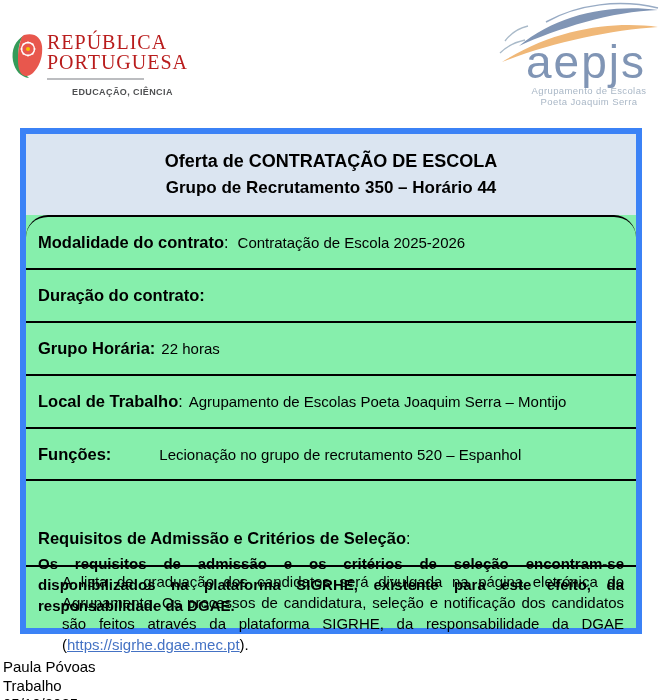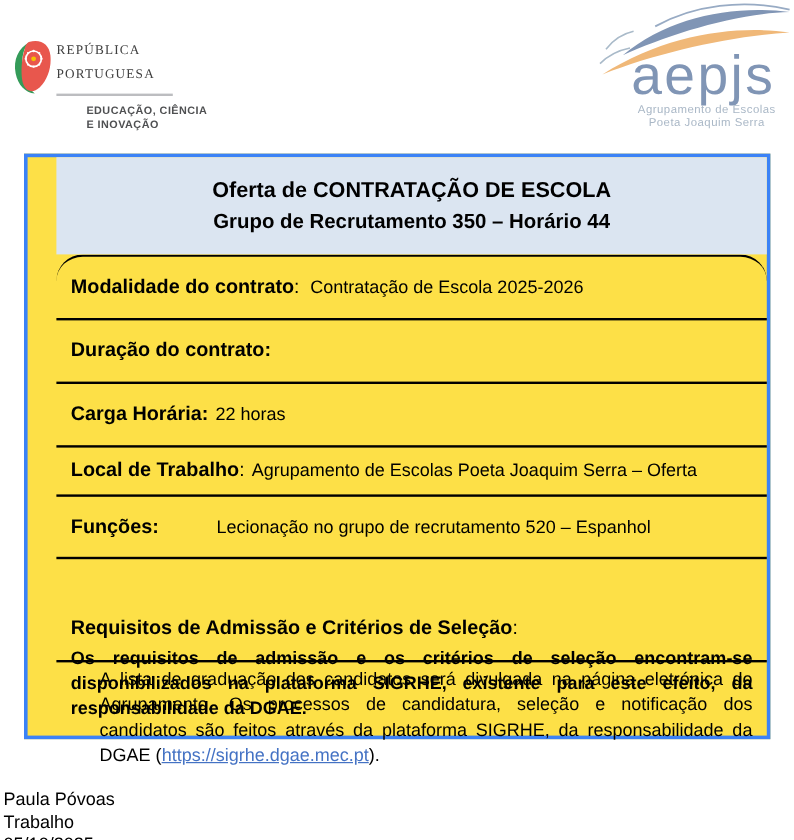--- a/index.html
+++ b/index.html
@@ -11,54 +11,54 @@
     color: #000000;
     overflow: hidden;
   }
 
   
   .gov-logo { position: absolute; left: 10px; top: 30px; width: 200px; }
   .gov-emblem { position: absolute; left: 0; top: 3px; }
   .gov-text { position: absolute; left: 37px; top: 2px; width: 160px; }
   .gov-title {
     font-family: "Liberation Serif", serif;
-    font-size: 11px; line-height: 20px; letter-spacing: 1px;
-    color: #404040; font-weight: 400;
+    font-size: 20px; line-height: 20px; letter-spacing: 1px;
+    color: #b91c1c; font-weight: 400;
   }
   .gov-divider { width: 97px; height: 2px; background: #bcbdc0; margin: 6px 0 6px 0; }
   .gov-dept {
     font-size: 9px; line-height: 12px; letter-spacing: 0.4px;
     color: #4f5052; font-weight: 700; margin-left: 25px;
   }
 
   
   .school-logo { position: absolute; left: 498px; top: 2px; width: 162px; height: 110px; }
   .aepjs-acronym {
     font-family: "Liberation Sans", sans-serif;
     font-weight: 400; letter-spacing: 2px;
   }
   .aepjs-subtitle { font-family: "Liberation Sans", sans-serif; letter-spacing: 0.4px; }
 
   
   .offer-table {
     position: absolute; left: 20px; top: 128px; width: 622px;
-    border: 3px solid #3b82f6; background: #fde047; padding-left: 24px;
+    border: 6px solid #3b82f6; background: #86efac;
   }
   .t-header {
     height: 81px;
     display: flex; flex-direction: column; align-items: center; justify-content: center;
     text-align: center;
   }
   .t-header .title { font-size: 18px; font-weight: 700; line-height: 27px; }
   .t-header .subtitle { font-size: 17px; font-weight: 700; line-height: 26px; }
 
   .t-row { border-top: 2px solid #000; padding: 0 12px; }
   .row-line { display: flex; align-items: center; }
   .r1 { height: 53px; border-radius: 22px; } .r2 { height: 53px; } .r3 { height: 53px; }
-  .r4 { height: 41px; } .r5 { height: 52px; gap: 21px; }
+  .r4 { height: 53px; } .r5 { height: 52px; gap: 21px; }
   .row-label { font-size: 16.5px; font-weight: 700; white-space: pre; }
   .row-colon { font-size: 16px; font-weight: 400; white-space: pre; }
   .row-value { font-size: 15px; font-weight: 400; margin-left: 6px; white-space: pre; }
   .r1 .row-value { margin-left: 9px; }
 
   .r6 { height: 86px; padding: 7px 12px 0 12px; }
   .r6 .block-title { font-size: 16.5px; font-weight: 700; line-height: 24px; margin-top: 38px; }
   .r6 .block-title .row-colon { font-size: 16px; }
   .r6 .block-body {
     font-size: 15px; line-height: 21px; text-align: justify; margin-top: 2px; font-weight: bold;
@@ -87,21 +87,20 @@
     <circle cx="13.3" cy="11.2" r="0.9" fill="#ffffff"></circle>
     <circle cx="22.7" cy="11.2" r="0.9" fill="#ffffff"></circle>
     <circle cx="13.3" cy="20.8" r="0.9" fill="#ffffff"></circle>
     <circle cx="22.7" cy="20.8" r="0.9" fill="#ffffff"></circle>
   </svg>
   <div class="gov-text">
     <div class="gov-title">REPÚBLICA</div>
     <div class="gov-title">PORTUGUESA</div>
     <div class="gov-divider"></div>
     <div class="gov-dept">EDUCAÇÃO, CIÊNCIA</div>
-    <div class="gov-dept">E INOVAÇÃO</div>
   </div>
 </div>
 
 <svg class="school-logo" viewBox="0 0 162 110">
   <path d="M48,20 C80,2 122,-3 160,6" fill="none" stroke="#98abc4" stroke-width="1.5"></path>
   <path d="M21,44 C60,12 112,2 160,8 C115,9 58,27 21,44 Z" fill="#8095b5"></path>
   <path d="M4,60 C58,26 116,19 160,25 C112,28 52,41 4,60 Z" fill="#f0b878"></path>
   <path d="M7,39 C13,31 21,26 30,24" fill="none" stroke="#a9bac9" stroke-width="1.3"></path>
   <path d="M2,51 C9,44 17,40 27,38" fill="none" stroke="#a9bac9" stroke-width="1.3"></path>
   <text class="aepjs-acronym" x="88" y="76" text-anchor="middle" font-size="46" fill="#8095b5">aepjs</text>
@@ -121,29 +120,29 @@
       <span class="row-colon">:</span>
     <span class="row-value">Contratação de Escola 2025-2026</span>
   </div>
 
   <div class="t-row r2 row-line">
     <span class="row-label">Duração do contrato:</span>
       <span class="row-colon"></span>
   </div>
 
   <div class="t-row r3 row-line">
-    <span class="row-label">Carga Horária:</span>
+    <span class="row-label">Grupo Horária:</span>
       <span class="row-colon"></span>
     <span class="row-value">22 horas</span>
   </div>
 
   <div class="t-row r4 row-line">
     <span class="row-label">Local de Trabalho</span>
       <span class="row-colon">:</span>
-    <span class="row-value">Agrupamento de Escolas Poeta Joaquim Serra – Oferta</span>
+    <span class="row-value">Agrupamento de Escolas Poeta Joaquim Serra – Montijo</span>
   </div>
 
   <div class="t-row r5 row-line">
     <span class="row-label">Funções:</span>
       <span class="row-colon"></span>
     <span class="row-value">Lecionação no grupo de recrutamento 520 – Espanhol</span>
   </div>
 
   <div class="t-row r6">
     <div class="block-title"><span>Requisitos de Admissão e Critérios de Seleção</span><span class="row-colon">:</span></div>

